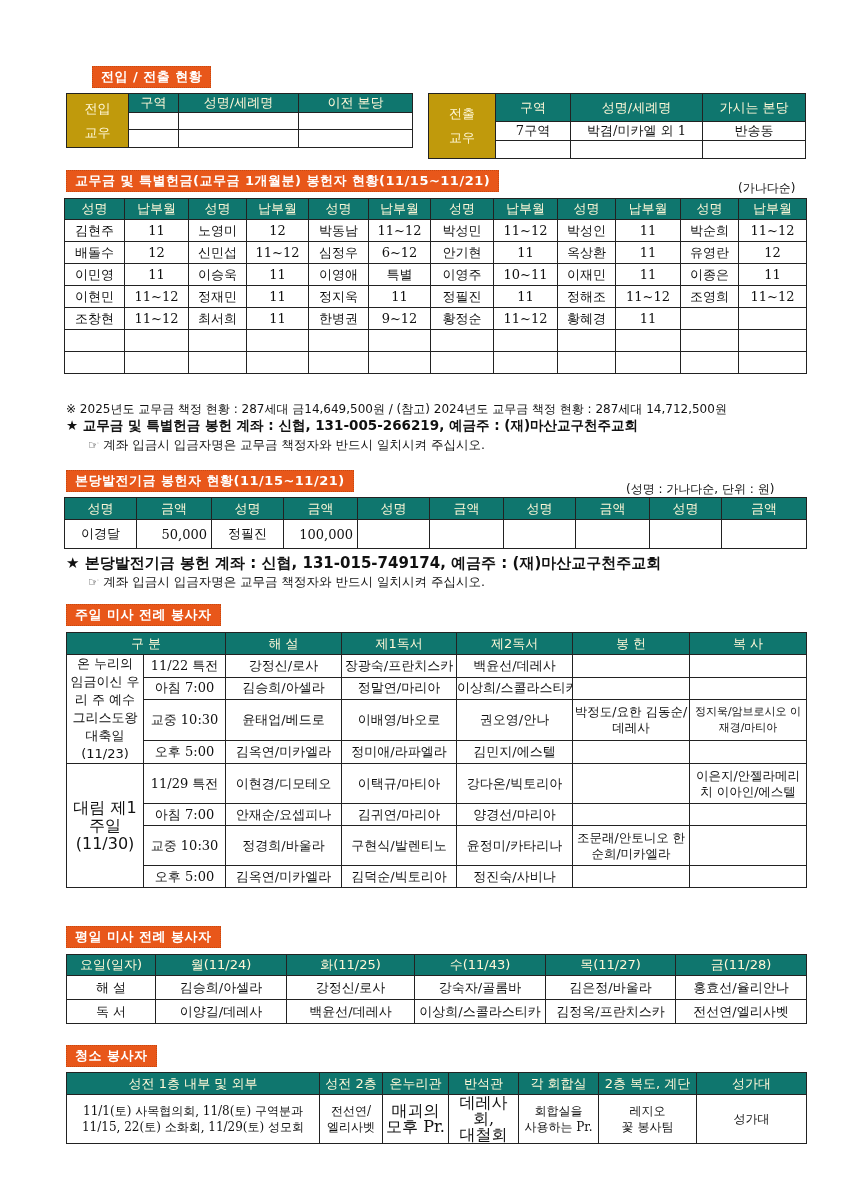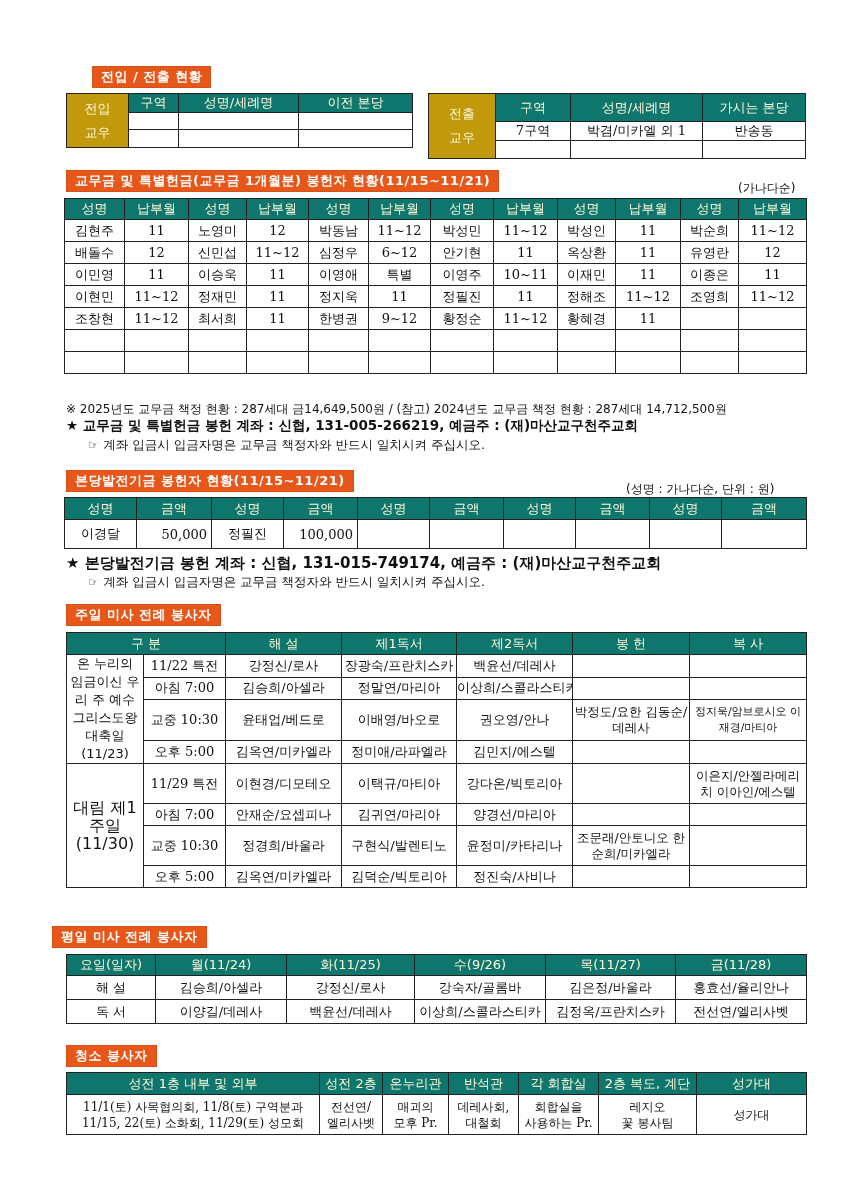--- a/index.html
+++ b/index.html
@@ -354,37 +354,37 @@
         <td class="serif">오후 5:00</td>
         <td>김옥연/미카엘라</td>
         <td>김덕순/빅토리아</td>
         <td>정진숙/사비나</td>
         <td class="ml" style="font-size: 12.5px;"></td>
         <td class="ml" style="font-size: 12.5px;"></td>
       </tr>
     </tbody>
 </table>
 
-<div class="sec-title" style="left:52px; top:926px;">평일 미사 전례 봉사자</div>
+<div class="sec-title" style="left:66px; top:926px;">평일 미사 전례 봉사자</div>
 
 <table style="left:66px; top:954px; width:740px;">
   <colgroup>
     <col style="width:89px">
       <col style="width:131px">
       <col style="width:128px">
       <col style="width:131px">
       <col style="width:130px">
       <col style="width:131px">
   </colgroup>
   <tbody>
       <tr style="height:21px;">
     <th>요일(일자)</th>
     <th>월(11/24)</th>
     <th>화(11/25)</th>
-    <th>수(9/26)</th>
+    <th>수(11/43)</th>
     <th>목(11/27)</th>
     <th>금(11/28)</th>
   </tr>
   </tbody>
     <tbody id="weekday-body">
       <tr style="height: 24px;">
         <td>해 설</td>
         <td>김승희/아셀라</td>
         <td>강정신/로사</td>
         <td>강숙자/골롬바</td>
@@ -426,25 +426,25 @@
   </tr>
   <tr style="height:40px;">
     <td class="ml serif" style="font-size:12px;">
       <div>11/1(토) 사목협의회, 11/8(토) 구역분과</div>
       <div>11/15, 22(토) 소화회, 11/29(토) 성모회</div>
     </td>
     <td class="ml serif" style="font-size:12px;">
       <div>전선연/</div>
       <div>엘리사벳</div>
     </td>
-    <td class="ml serif" style="font-size:12px;">
+    <td class="ml serif" style="font-size:16px;">
       <div>매괴의</div>
       <div>모후 Pr.</div>
     </td>
-    <td class="ml serif" style="font-size:12px;">
+    <td class="ml serif" style="font-size:16px;">
       <div>데레사회,</div>
       <div>대철회</div>
     </td>
     <td class="ml serif" style="font-size:12px;">
       <div>회합실을</div>
       <div>사용하는 Pr.</div>
     </td>
     <td class="ml serif" style="font-size:12px;">
       <div>레지오</div>
       <div>꽃 봉사팀</div>

